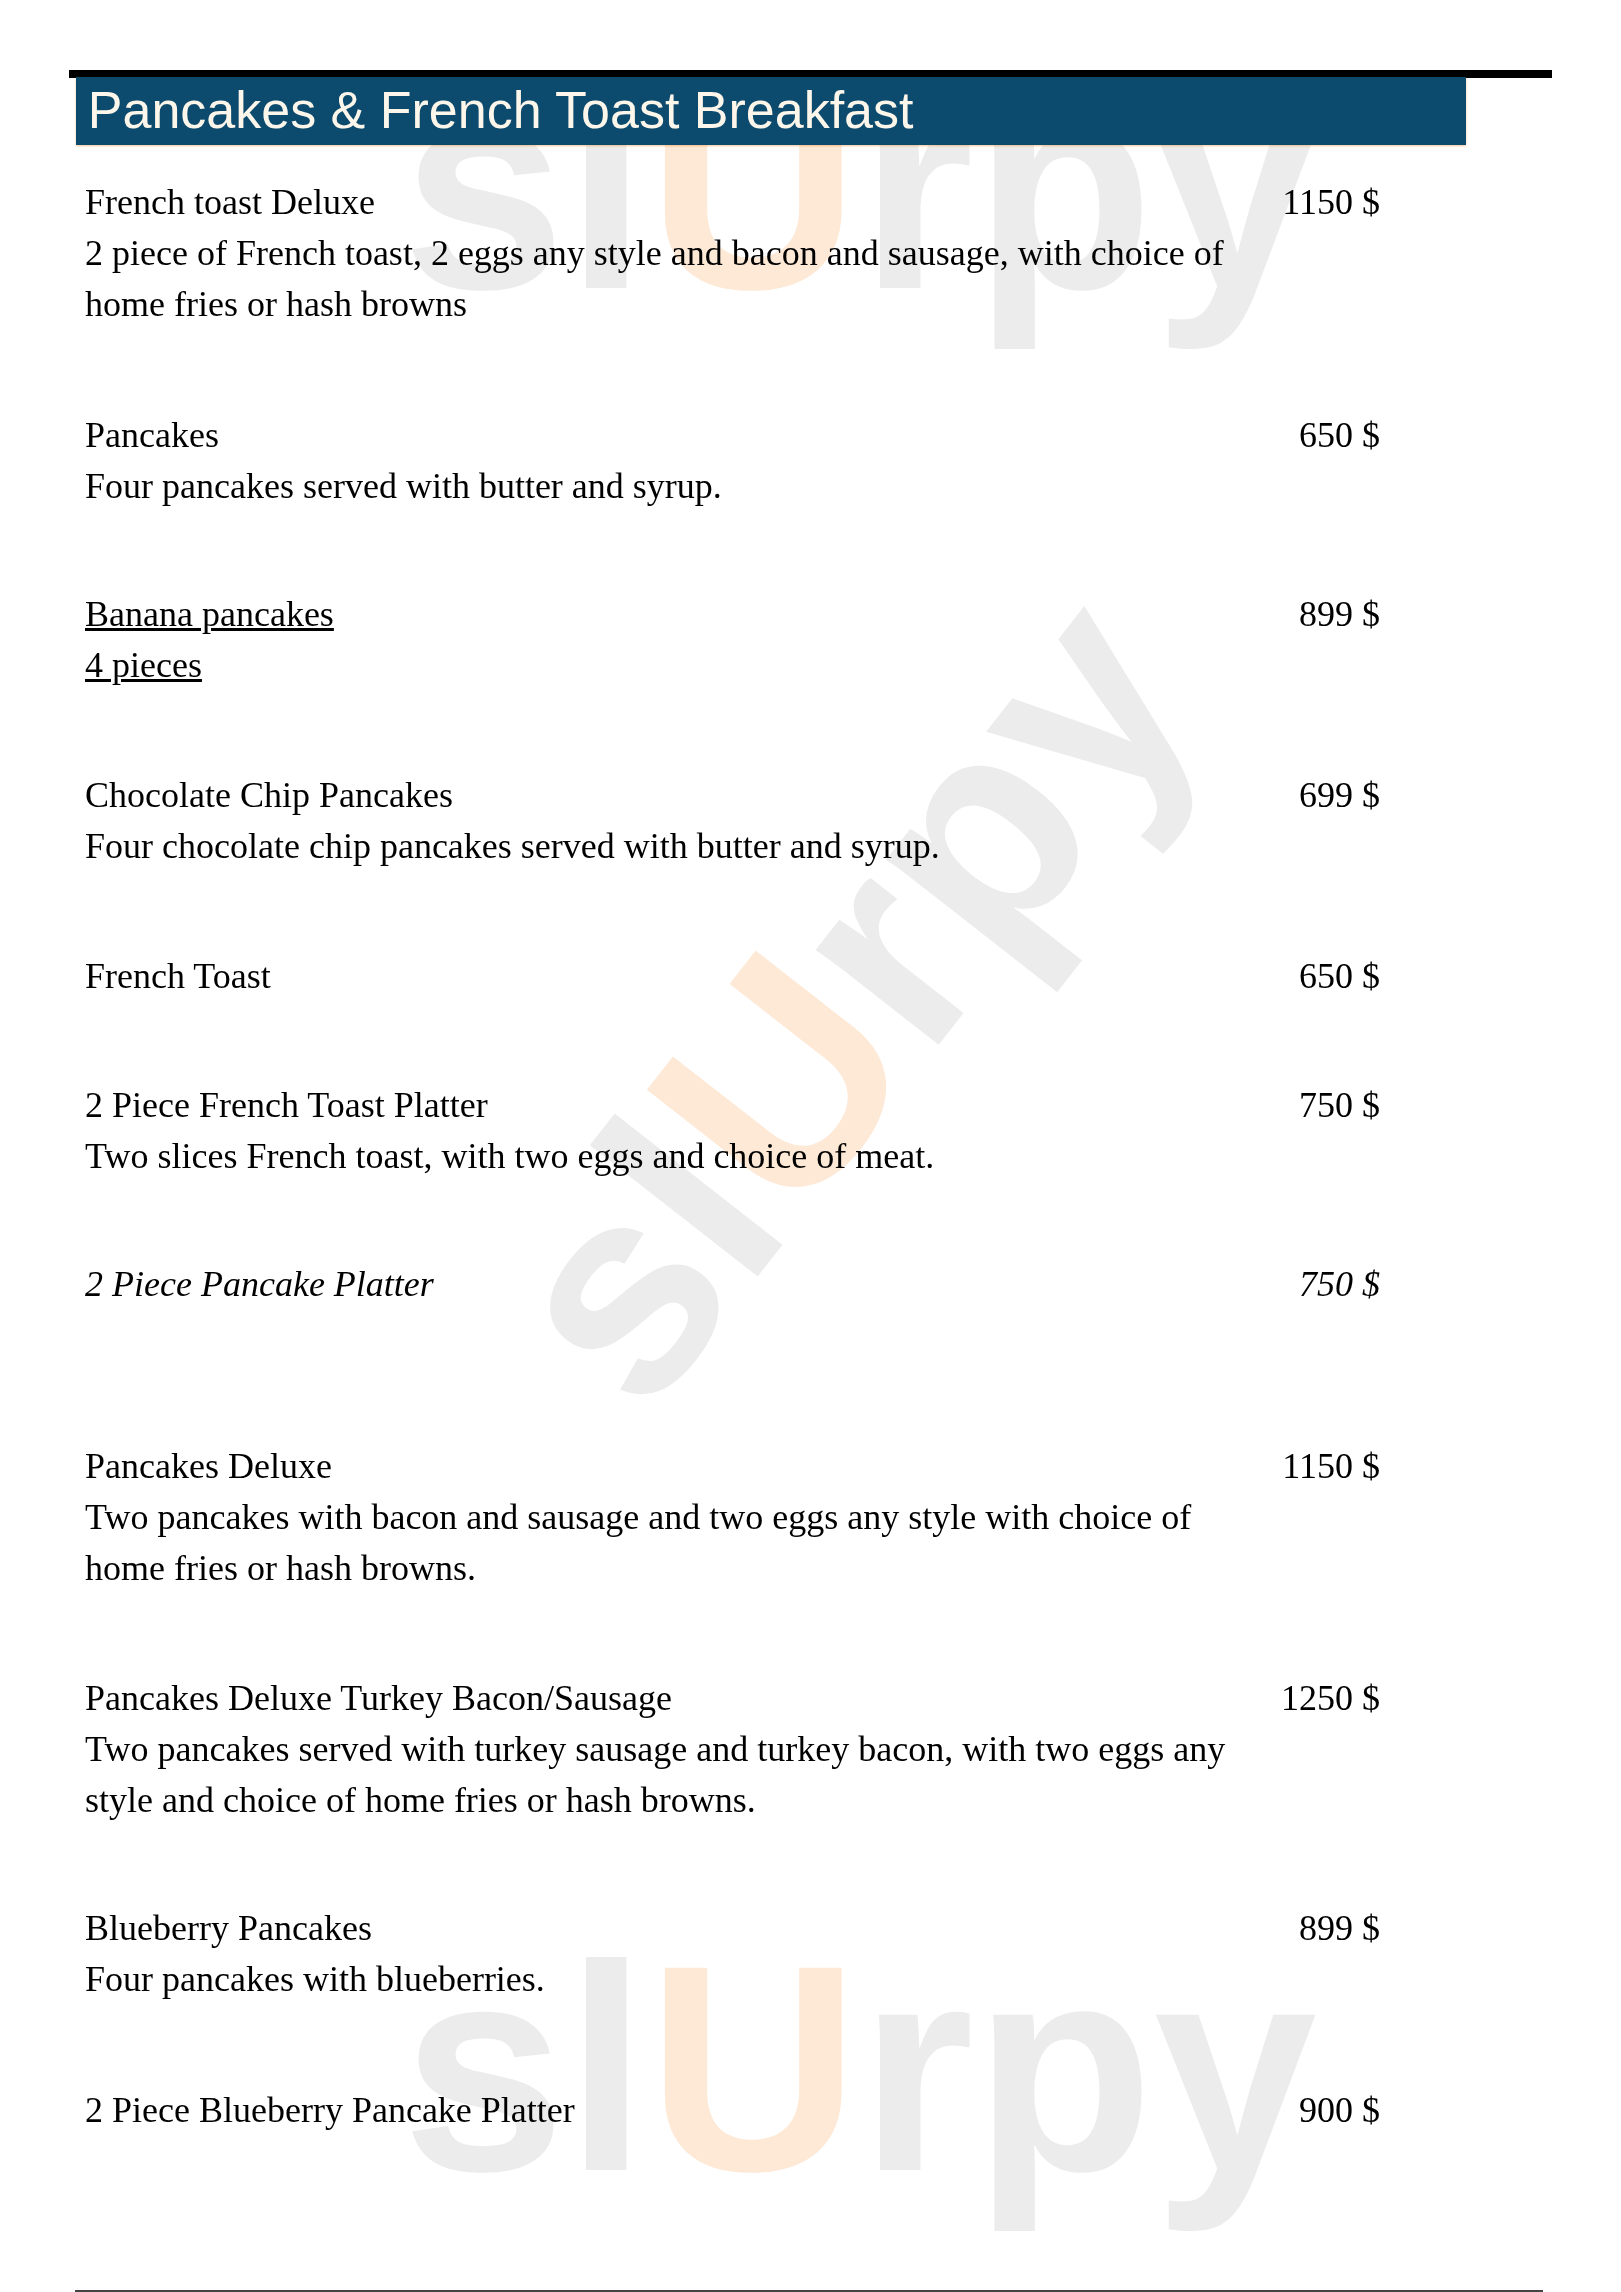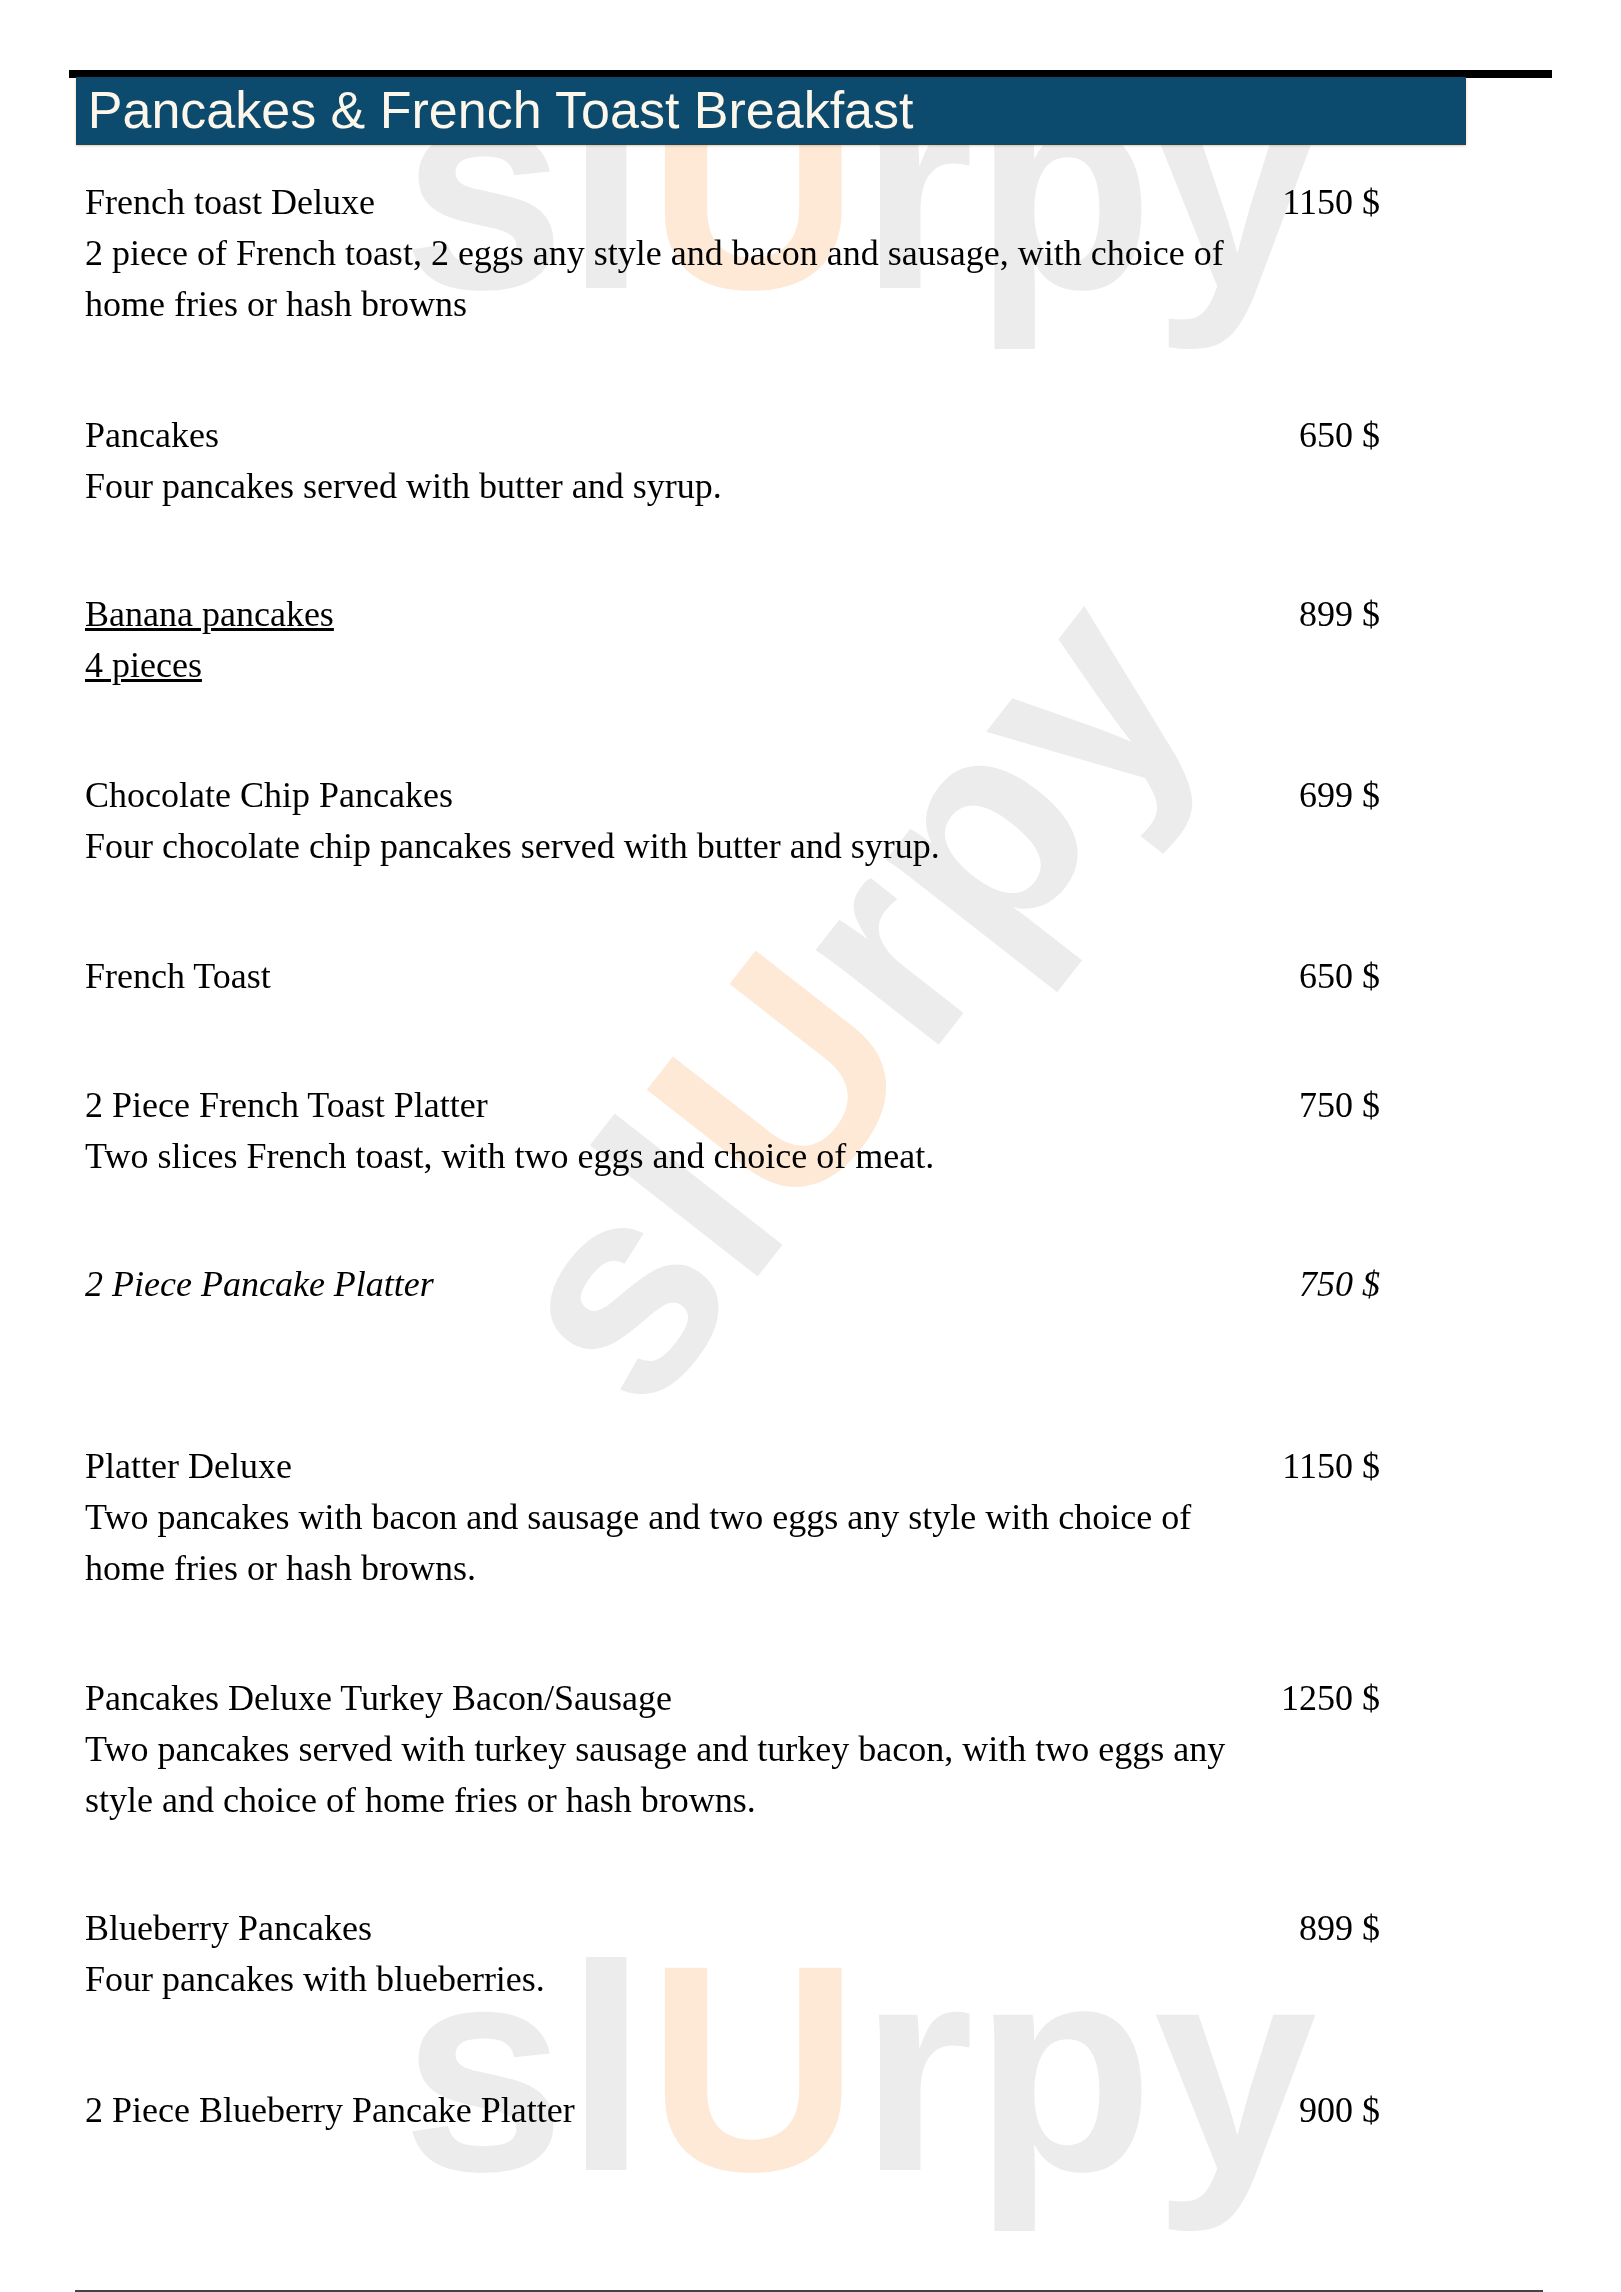--- a/index.html
+++ b/index.html
@@ -64,21 +64,21 @@
 <div class="item" style="top:1080px;">
   <div class="item-name">2 Piece French Toast Platter</div>
   <div class="item-desc">Two slices French toast, with two eggs and choice of meat.</div>
   <div class="item-price">750 $</div>
 </div>
 <div class="item" style="top:1259px;font-style:italic;">
   <div class="item-name">2 Piece Pancake Platter</div>
   <div class="item-price">750 $</div>
 </div>
 <div class="item" style="top:1441px;">
-  <div class="item-name">Platter Deluxe</div>
+  <div class="item-name">Pancakes Deluxe</div>
   <div class="item-desc">Two pancakes with bacon and sausage and two eggs any style with choice of home fries or hash browns.</div>
   <div class="item-price">1150 $</div>
 </div>
 <div class="item" style="top:1673px;">
   <div class="item-name">Pancakes Deluxe Turkey Bacon/Sausage</div>
   <div class="item-desc">Two pancakes served with turkey sausage and turkey bacon, with two eggs any style and choice of home fries or hash browns.</div>
   <div class="item-price">1250 $</div>
 </div>
 <div class="item" style="top:1903px;">
   <div class="item-name">Blueberry Pancakes</div>

